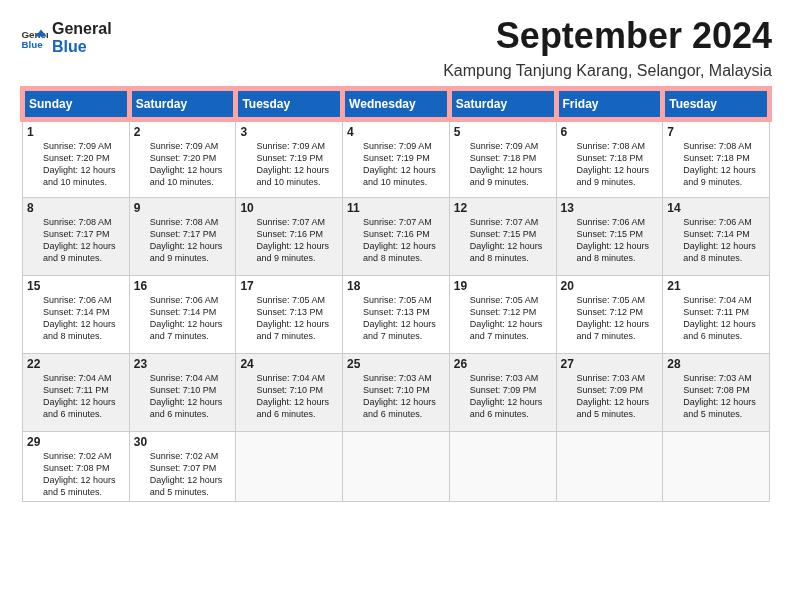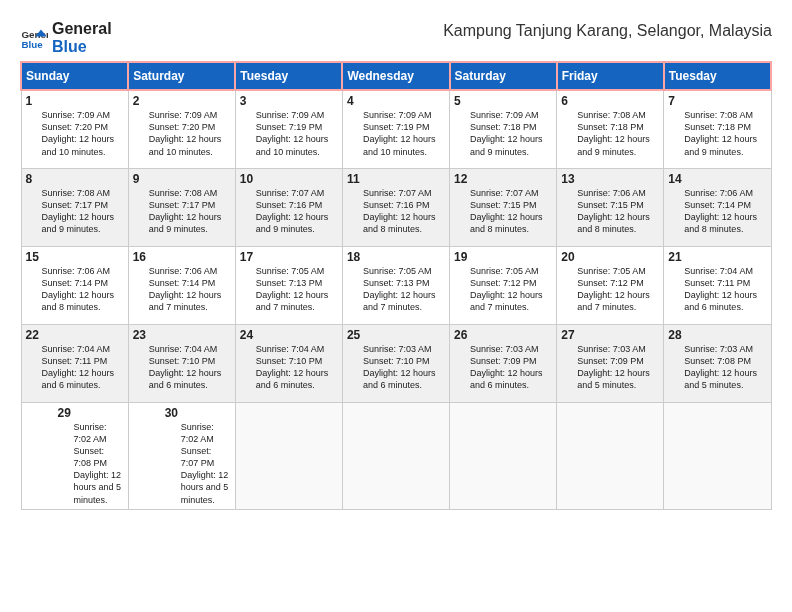--- a/index.html
+++ b/index.html
@@ -49,33 +49,32 @@
       border-collapse: collapse;
       table-layout: fixed;
     }
     .calendar thead th {
       background: #1565c0;
       color: #fff;
       font-size: 12px;
       font-weight: bold;
       padding: 6px 4px;
       text-align: left;
-      border: 2px solid #fca5a5;
+      border: 5px solid #fca5a5;
     }
     .calendar tbody td {
       border: 1px solid #ccc;
       vertical-align: top;
       padding: 3px 4px;
       font-size: 9.5px;
       color: #222;
       height: 78px;
     }
     .calendar tbody tr:last-child td {
       height: 60px;
-      padding-left: 36px;
     }
     .day-num {
       font-size: 12px;
       font-weight: bold;
       display: block;
       margin-bottom: 1px;
     }
     .day-info {
       font-size: 9px;
       line-height: 1.35;
@@ -99,20 +98,21 @@
         <text x="2" y="20" font-size="14" font-weight="bold" fill="#333">General</text>
         <polygon points="30,8 38,18 22,18" fill="#1565c0"></polygon>
         <text x="2" y="34" font-size="14" font-weight="bold" fill="#1565c0">Blue</text>
       </svg>
       <div>
         <div style="font-size:16px;font-weight:bold;color:#222;line-height:1.1">General</div>
         <div style="font-size:16px;font-weight:bold;color:#1565c0;line-height:1.1">Blue</div>
       </div>
     </div>
     <div class="title-block">
+      <div class="month-title">September 2024</div>
       <div class="location-title">Kampung Tanjung Karang, Selangor, Malaysia</div>
     </div>
   </div>
 
   <table class="calendar">
     <thead>
       <tr>
       <th>Sunday</th>
           <th>Saturday</th>
           <th>Tuesday</th>

